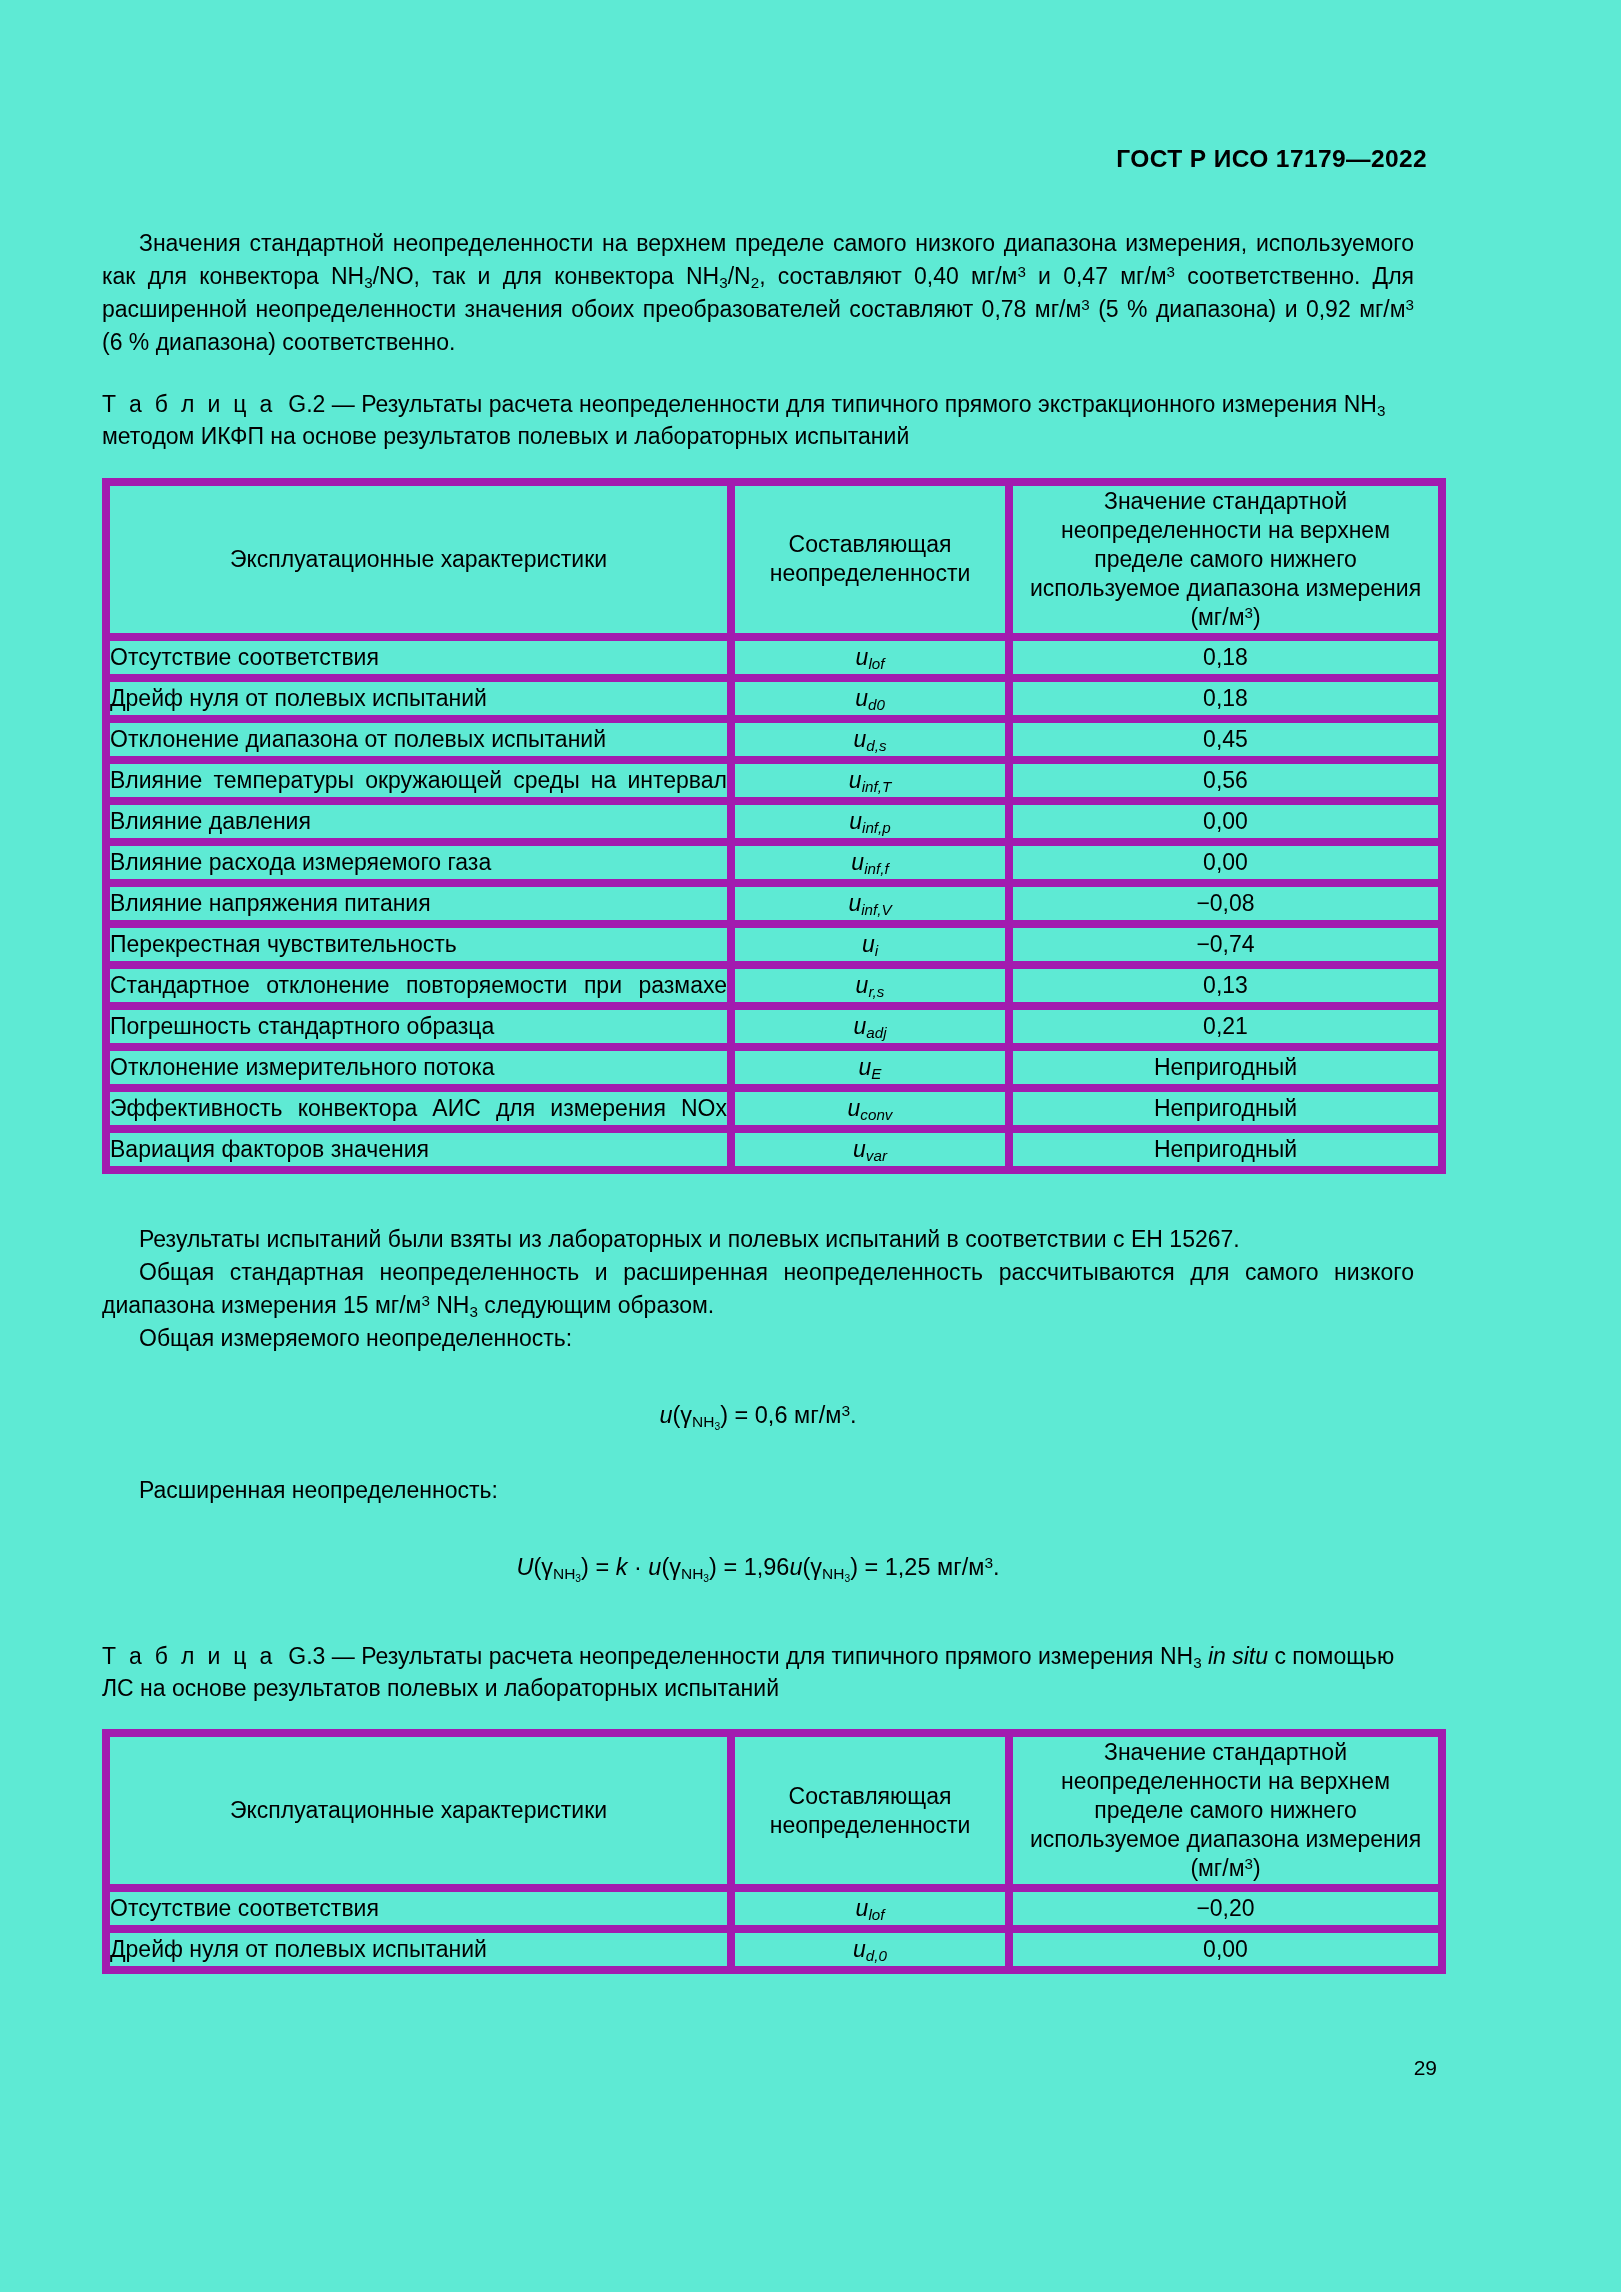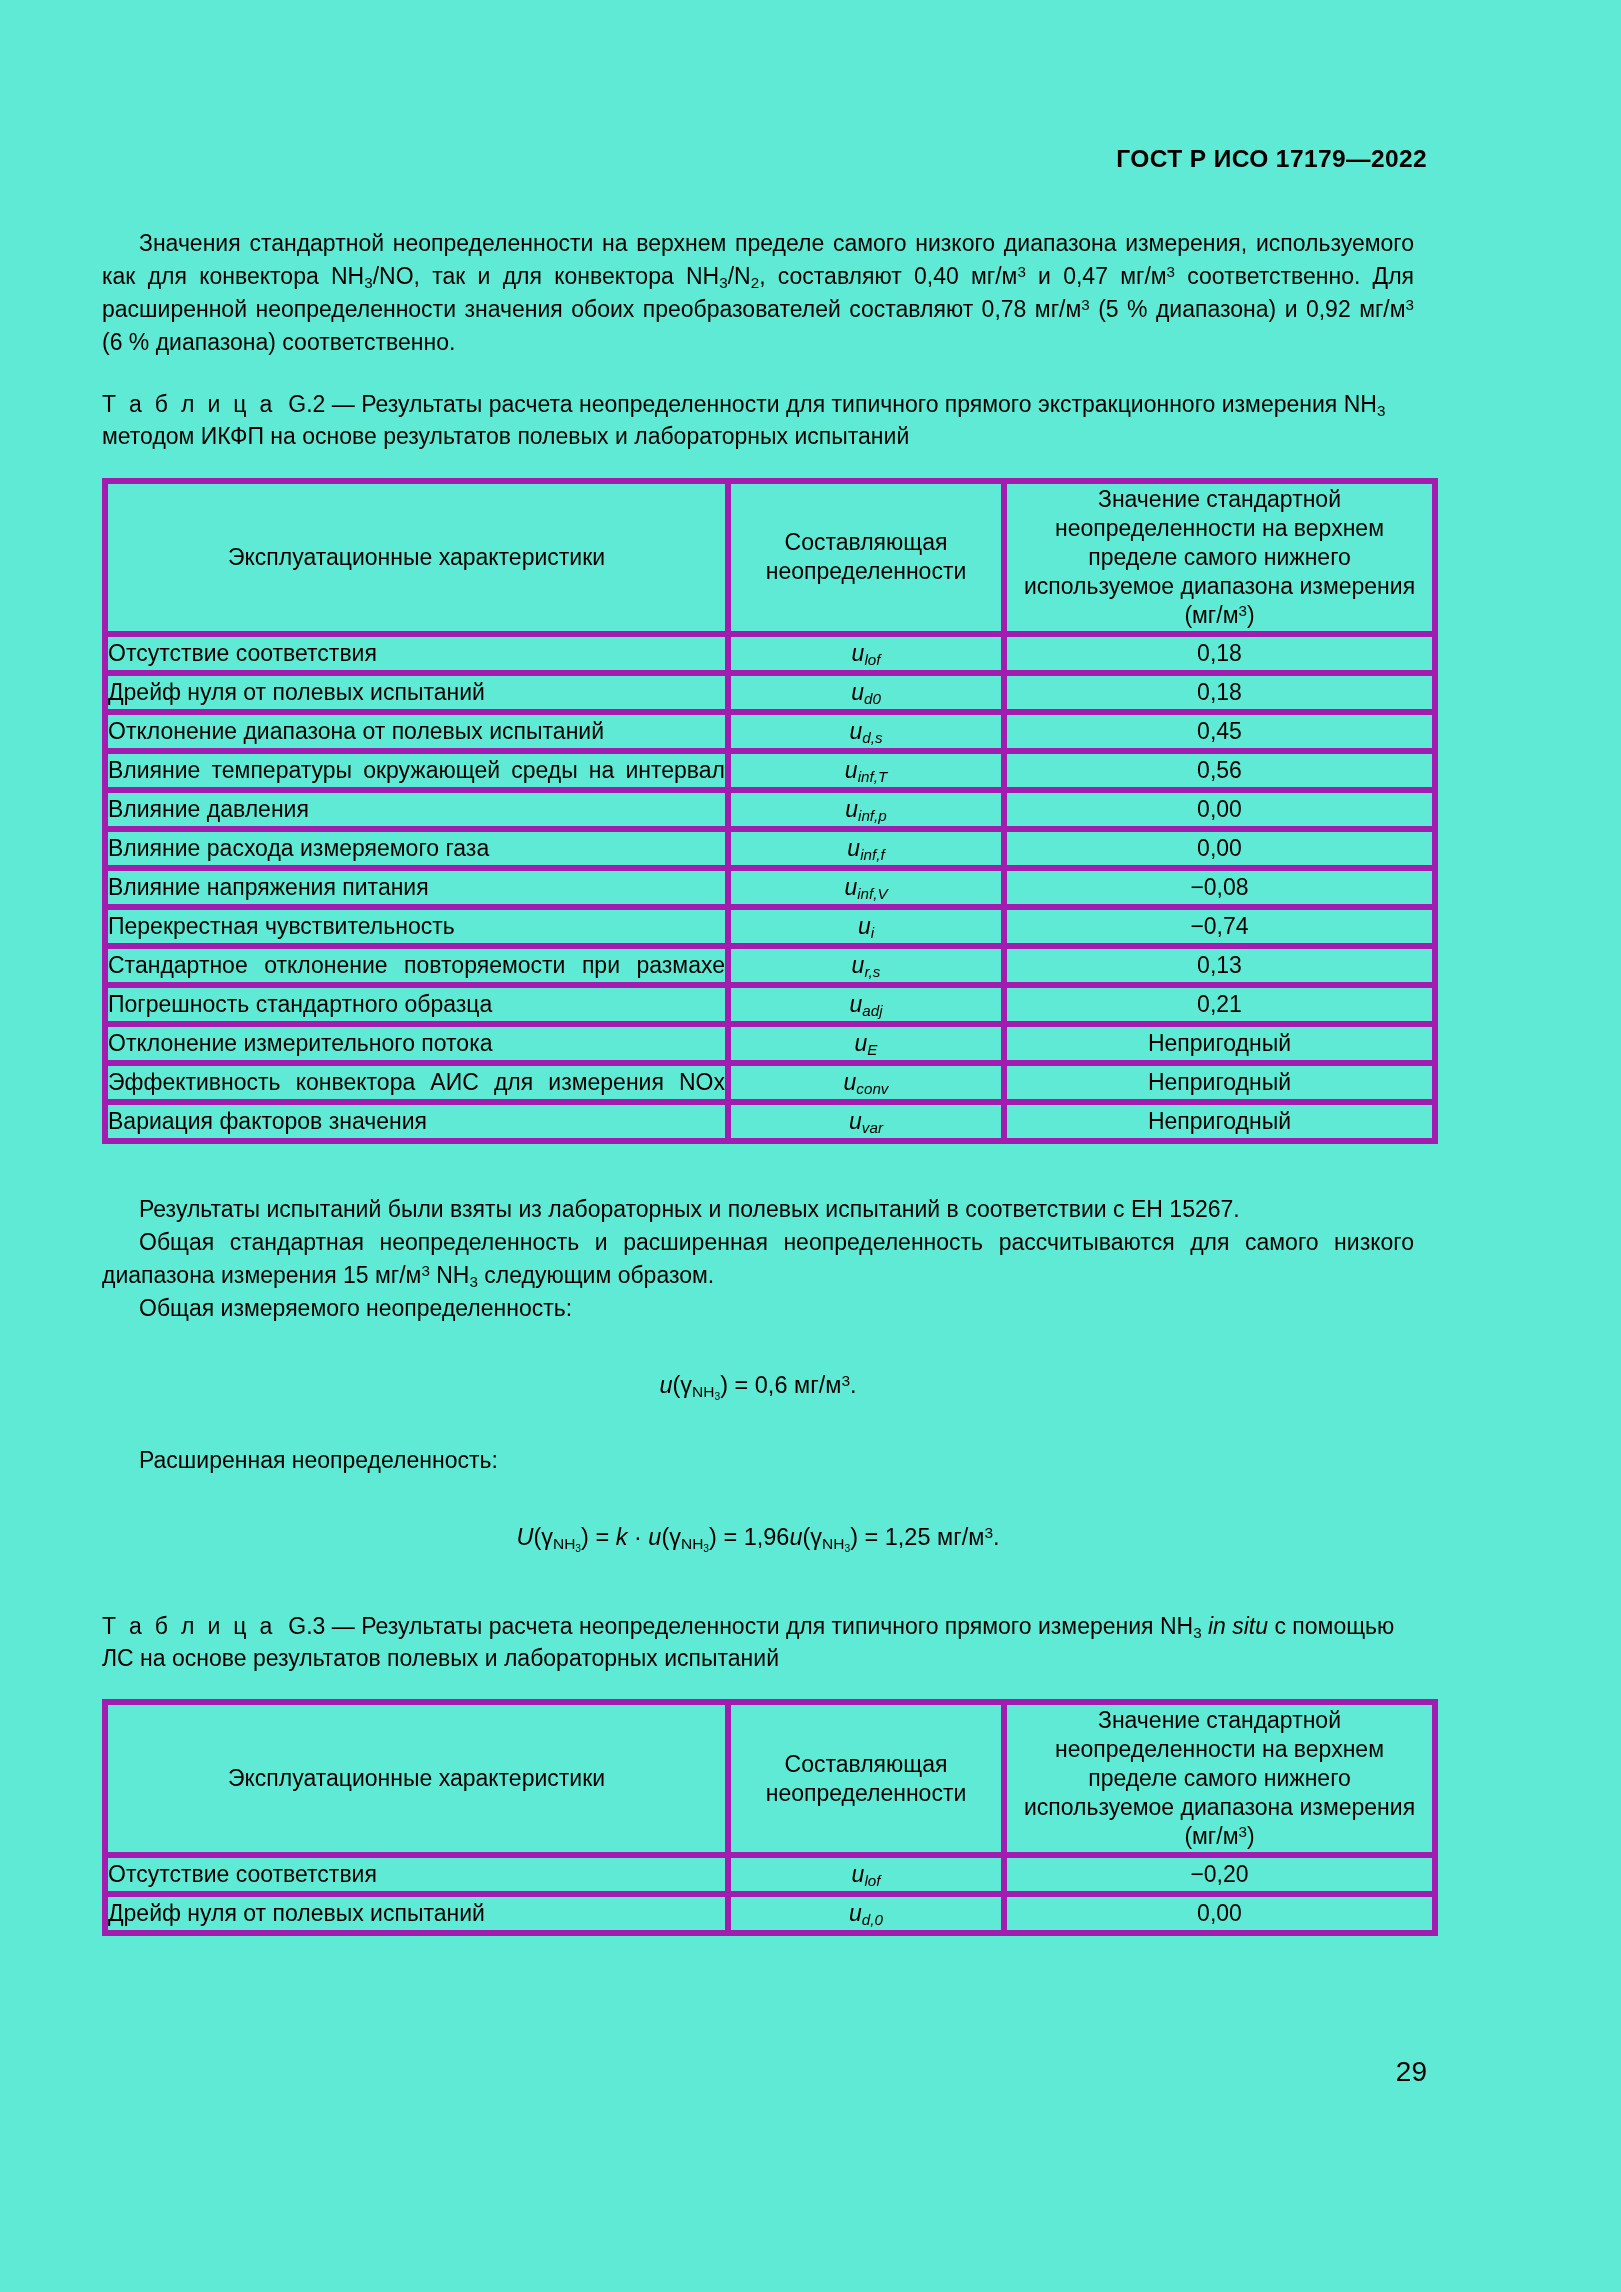--- a/index.html
+++ b/index.html
@@ -53,21 +53,21 @@
   sup { font-size: 0.66em; vertical-align: 0.45em; line-height: 0; }
   .ital { font-style: italic; }
 
   table.gost {
     border-collapse: collapse;
     width: 1312px;
     table-layout: fixed;
     margin: 0;
   }
   table.gost td, table.gost th {
-    border: 6px solid #a21caf;
+    border: 8px solid #a21caf;
     padding: 0;
     font-weight: normal;
     font-size: 23px;
     vertical-align: middle;
   }
   th.c1, td.c1 { width: 617px; }
   th.c2, td.c2 { width: 270px; }
   th.c3, td.c3 { width: 425px; }
 
   th.hd {
@@ -102,23 +102,23 @@
 
   .formula {
     margin: 0;
     text-align: center;
     font-size: 23.5px;
     font-style: italic;
   }
   .formula .up { font-style: normal; }
   .pagenum {
     position: absolute;
-    right: 194px;
+    right: 184px;
     top: 2056px;
-    font-size: 28px;
+    font-size: 21px;
   }
   .gap-1 { height: 29px; }
   .gap-2 { height: 25.5px; }
   .gap-3 { height: 49px; }
   .gap-4 { height: 47px; }
   .gap-5 { height: 45px; }
   .gap-6 { height: 59px; }
   .gap-7 { height: 25.5px; }
 </style>
 </head>

